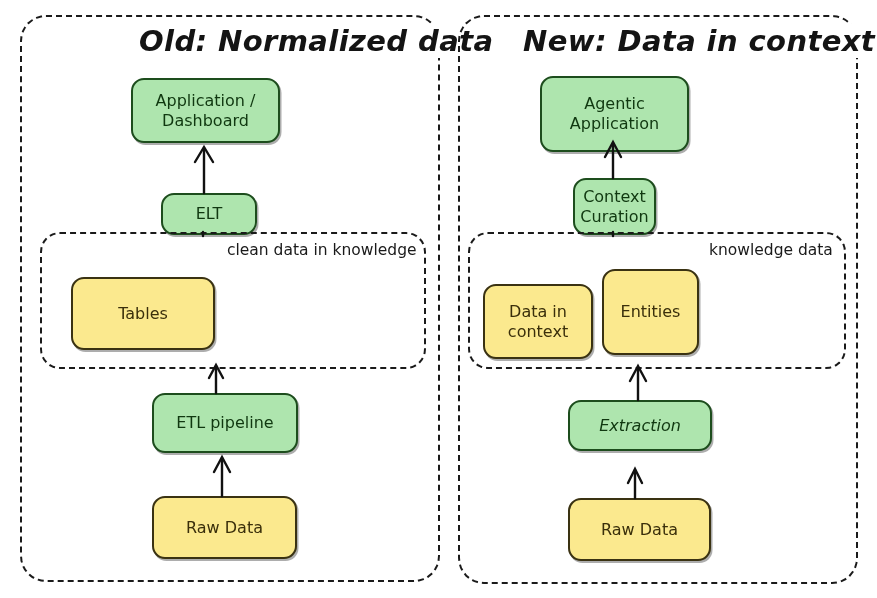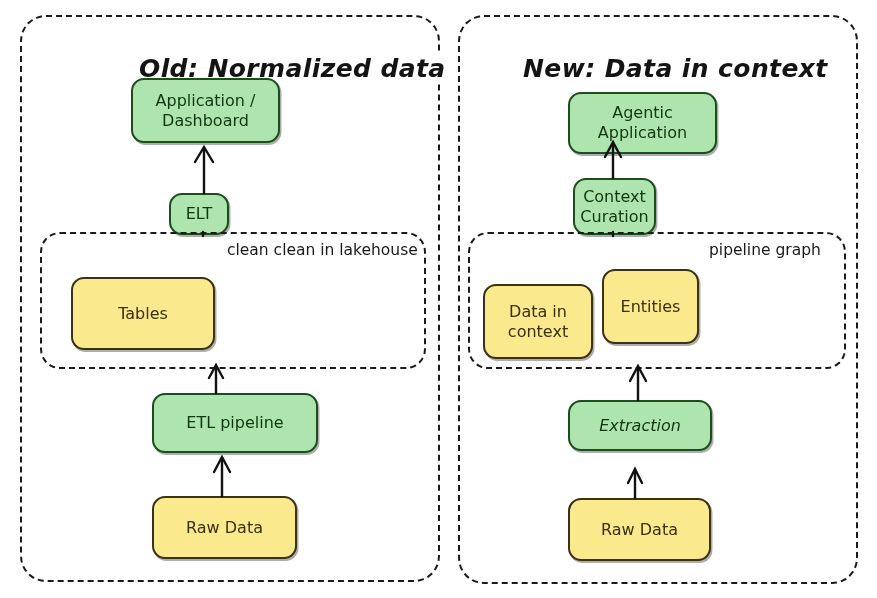--- a/index.html
+++ b/index.html
@@ -30,29 +30,28 @@
     box-sizing: border-box;
     background: transparent;
   }
   .panel-outer { border-radius: 26px; }
   .panel-inner { border-radius: 20px; }
 
   
   .panel-title {
     position: absolute;
     font-family: "DejaVu Sans", sans-serif;
-    font-size: 25px;
+    font-size: 29px;
     font-style: italic;
     font-weight: 700;
     color: #141414;
     white-space: nowrap;
     letter-spacing: 0.4px;
     background: #ffffff;
     padding: 0 4px;
-    margin-top: 30px;
   }
 
   
   .group-label {
     position: absolute;
     font-family: "DejaVu Sans", sans-serif;
     font-size: 15.5px;
     color: #1a1a1a;
     white-space: nowrap;
     background: #ffffff;
@@ -102,51 +101,51 @@
 
 <div id="canvas">
 
   <div class="panel panel-outer" style="left:20px; top:15px; width:420px; height:567px;"></div>
 
   <div class="panel-title" style="left:135px; top:24px;">Old: Normalized data</div>
 
   <div class="node green" style="left:131px; top:78px; width:149px; height:65px;">Application /
 Dashboard</div>
 
-  <div class="node green" style="left:169px; top:193px; width:60px; height:42px;">ELT</div>
+  <div class="node green" style="left:161px; top:193px; width:96px; height:42px;">ELT</div>
 
   <div class="panel panel-inner" style="left:40px; top:232px; width:386px; height:137px;"></div>
 
-  <div class="group-label" style="left:224px; top:241px;">clean clean in lakehouse</div>
+  <div class="group-label" style="left:224px; top:241px;">clean data in knowledge</div>
 
   <div class="node yellow" style="left:71px; top:277px; width:144px; height:73px;">Tables</div>
 
 
-  <div class="node green" style="left:152px; top:393px; width:166px; height:60px;">ETL pipeline</div>
+  <div class="node green" style="left:152px; top:393px; width:146px; height:60px;">ETL pipeline</div>
 
   <div class="node yellow" style="left:152px; top:496px; width:145px; height:63px;">Raw Data</div>
 
   <div class="panel panel-outer" style="left:458px; top:15px; width:400px; height:569px;"></div>
 
   <div class="panel-title" style="left:519px; top:24px;">New: Data in context</div>
 
-  <div class="node green" style="left:540px; top:92px; width:149px; height:62px;margin-left:28px;">Agentic
+  <div class="node green" style="left:540px; top:76px; width:149px; height:76px;">Agentic
 Application</div>
 
   <div class="node green" style="left:573px; top:178px; width:83px; height:57px;">Context
 Curation</div>
 
   <div class="panel panel-inner" style="left:468px; top:232px; width:378px; height:137px;"></div>
 
-  <div class="group-label" style="left:706px; top:241px;">pipeline graph</div>
+  <div class="group-label" style="left:706px; top:241px;">knowledge data</div>
 
   <div class="node yellow" style="left:483px; top:269px; width:110px; height:75px;margin-top:15px;">Data in
 context</div>
 
-  <div class="node yellow" style="left:602px; top:269px; width:97px; height:75px;">Entities</div>
+  <div class="node yellow" style="left:602px; top:269px; width:97px; height:86px;">Entities</div>
 
 
   <div class="node green" style="left:568px; top:400px; width:144px; height:51px;font-style:italic;">Extraction</div>
 
   <div class="node yellow" style="left:568px; top:498px; width:143px; height:63px;">Raw Data</div>
 
   <svg id="arrows" viewBox="0 0 877 598">
     <g stroke="#111111" stroke-width="2.4" fill="none" stroke-linecap="round">
 
       <g>

